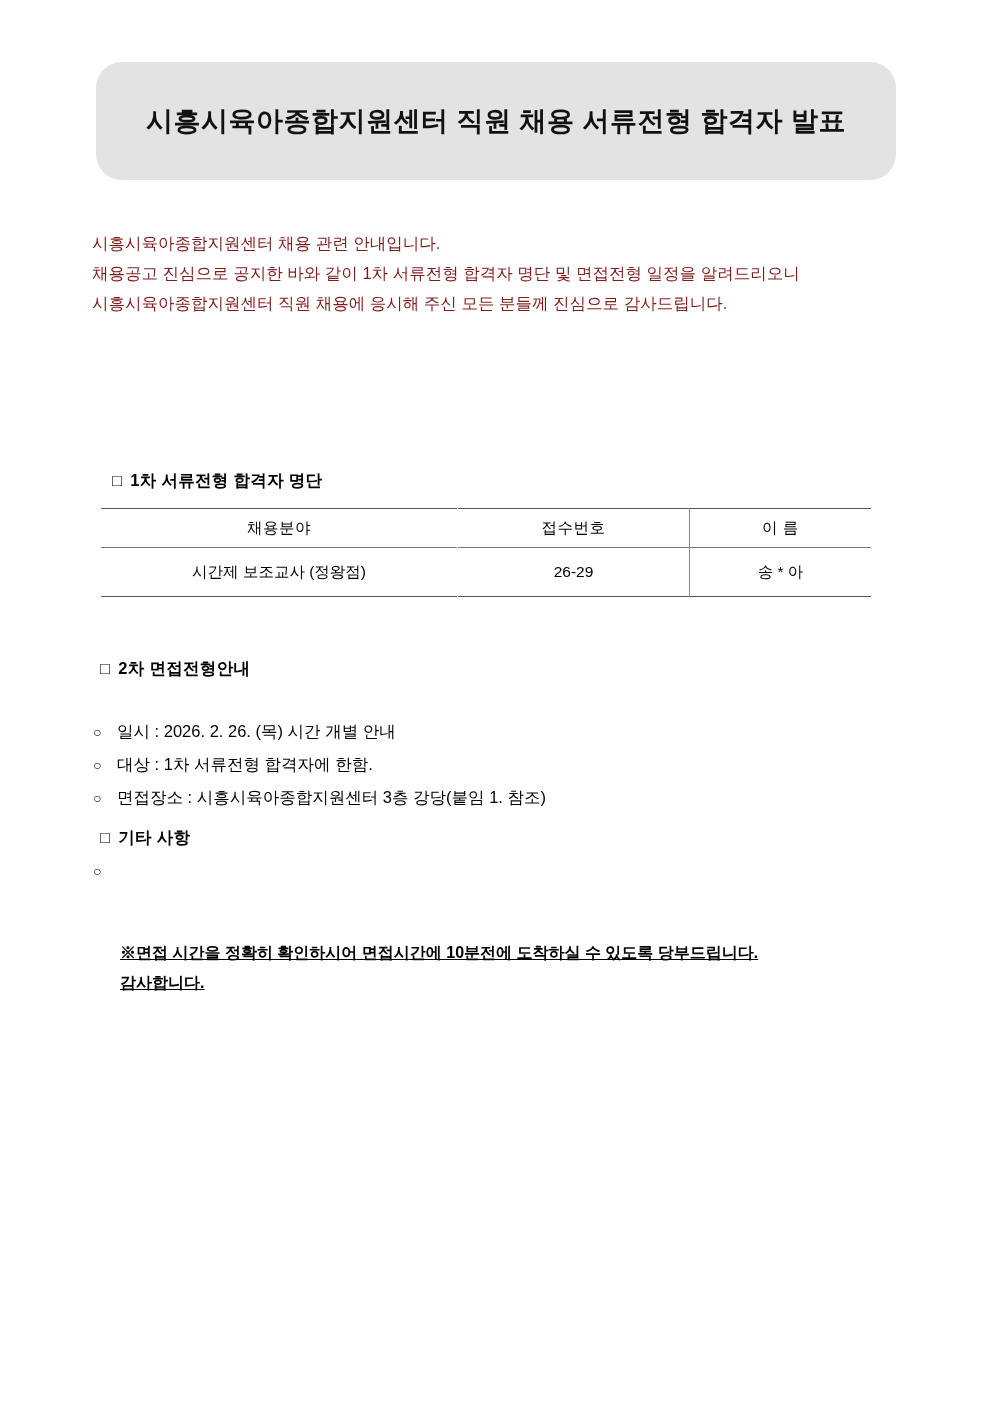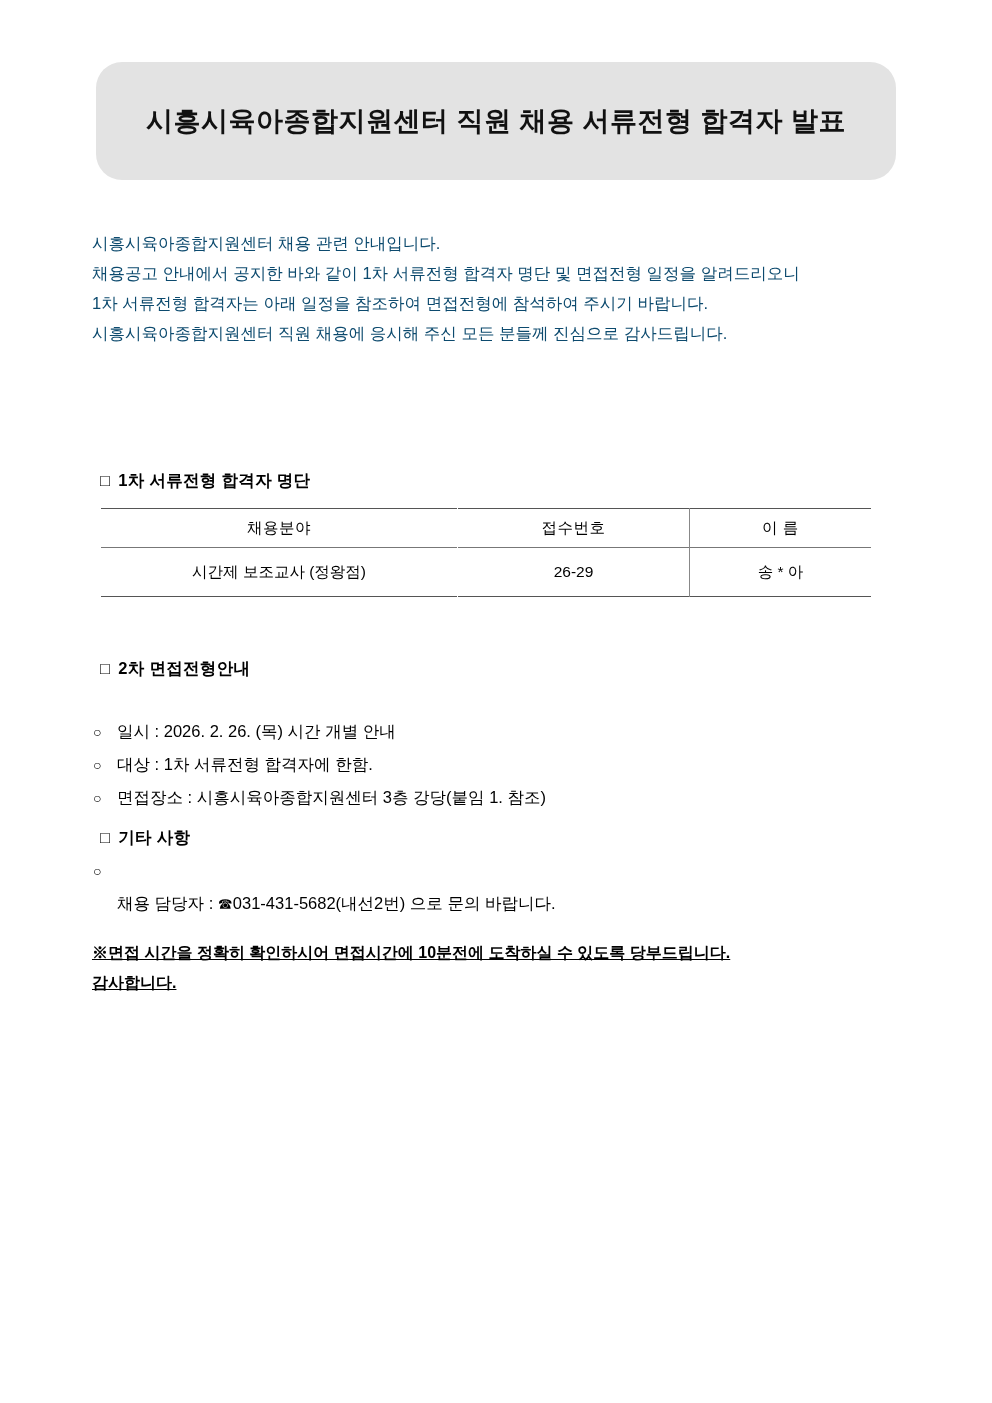--- a/index.html
+++ b/index.html
@@ -45,21 +45,21 @@
   }
 
   
   .intro {
     position: absolute;
     left: 92px;
     top: 228px;
     width: 810px;
     font-size: 16.5px;
     line-height: 30px;
-    color: #0c4a6e;
+    color: #7f1d1d;
   }
   .intro div { white-space: nowrap; }
 
   
   .sign {
     position: absolute;
     right: 92px;
     top: 380px;
     text-align: right;
     font-size: 16.5px;
@@ -144,41 +144,41 @@
     left: 92px;
     top: 938px;
     font-size: 16px;
     font-weight: bold;
     line-height: 30px;
   }
   .notice span {
     text-decoration: underline;
     white-space: nowrap;
     display: inline-block;
+    margin-left: 28px;
   }
   .phone-glyph { font-size: 15px; }
 </style>
 </head>
 <body>
 
 <div class="page">
 
   <div class="title-banner">
     <div class="title-text">시흥시육아종합지원센터 직원 채용 서류전형 합격자 발표</div>
   </div>
 
   <div class="intro">
     <div>시흥시육아종합지원센터 채용 관련 안내입니다.</div>
-    <div>채용공고 안내에서 공지한 바와 같이 1차 서류전형 합격자 명단 및 면접전형 일정을 알려드리오니</div>
-    <div>1차 서류전형 합격자는 아래 일정을 참조하여 면접전형에 참석하여 주시기 바랍니다.</div>
+    <div>채용공고 진심으로 공지한 바와 같이 1차 서류전형 합격자 명단 및 면접전형 일정을 알려드리오니</div>
     <div>시흥시육아종합지원센터 직원 채용에 응시해 주신 모든 분들께 진심으로 감사드립니다.</div>
   </div>
 
 
-  <div class="sec-head" style="left:100px; top:470px;">
+  <div class="sec-head" style="left:112px; top:470px;">
     <span class="box-mark">□</span><span>1차 서류전형 합격자 명단</span>
   </div>
 
   <div class="tbl-wrap">
     <table class="list">
       <thead>
         <tr>
           <th class="col-a">채용분야</th>
           <th class="col-b">접수번호</th>
           <th class="col-c">이  름</th>
@@ -214,23 +214,20 @@
   </div>
 
   <div class="sec-head" style="left:100px; top:827px;">
     <span class="box-mark">□</span><span>기타 사항</span>
   </div>
 
   <div class="bullets" style="left:93px; top:855px;">
     <div class="bullet-row">
       <span class="bullet-mark">○</span>
     </div>
-    <div class="sub-line">
-      <span>채용 담당자 : </span><span class="phone-glyph">☎</span><span>031-431-5682(내선2번) 으로 문의 바랍니다.</span>
-    </div>
   </div>
 
   <div class="notice">
     <div><span>※면접 시간을 정확히 확인하시어 면접시간에 10분전에 도착하실 수 있도록 당부드립니다.</span></div>
     <div><span>감사합니다.</span></div>
   </div>
 
 </div>
 
 </body></html>

